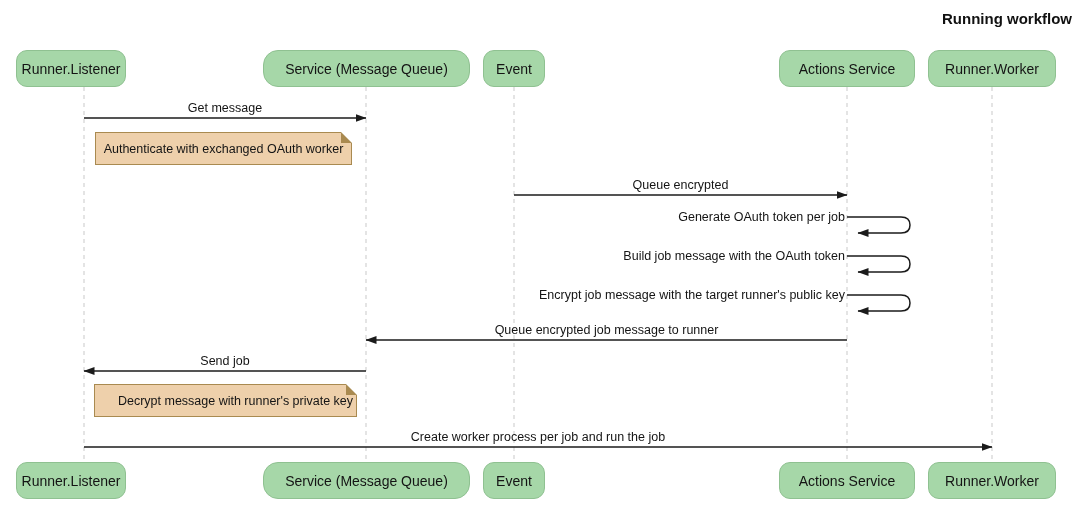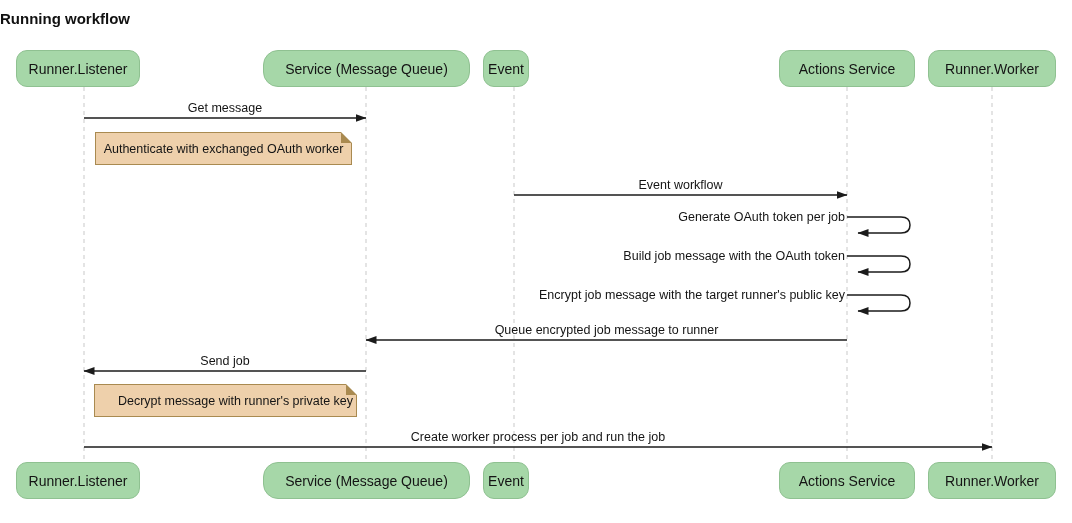--- a/index.html
+++ b/index.html
@@ -1,26 +1,26 @@
 <!DOCTYPE html>
 <html><head>
 <meta charset="utf-8">
 <style>
   html,body{margin:0;padding:0;background:#fff;}
   .stage{position:relative;width:1072px;height:523px;background:#ffffff;
          font-family:"Liberation Sans",sans-serif;overflow:hidden;}
-  .title{position:absolute;left:0;top:10px;width:100%;text-align:left;
+  .title{position:absolute;left:0;top:10px;width:100%;text-align:right;
          font-weight:bold;font-size:15px;color:#111;}
   .pbox{position:absolute;height:37px;background:#a6d7a8;border:1px solid #8fc191;
         border-radius:11px;display:flex;align-items:center;justify-content:center;
         font-size:14px;color:#141414;box-sizing:border-box;white-space:nowrap;}
   .p-top{top:50px;} .p-bot{top:462px;}
-  .p0{left:16px;width:124px;}
+  .p0{left:16px;width:110px;}
   .p1{left:263px;width:207px;border-radius:15px;}
-  .p2{left:483px;width:46px;}
+  .p2{left:483px;width:62px;}
   .p3{left:779px;width:136px;}
   .p4{left:928px;width:128px;}
   .layer{position:absolute;left:0;top:0;}
   .msg{position:absolute;font-size:12.5px;color:#141414;height:14px;line-height:14px;
        white-space:nowrap;}
   .center{text-align:center;} .right{text-align:right;}
   .m0{left:84px;width:282px;top:101px;}
   .m1{left:514px;width:333px;top:178px;}
   .m2{left:480px;width:365px;top:210px;}
   .m3{left:480px;width:365px;top:249px;}
@@ -79,21 +79,21 @@
       <path d="M847 217 H901 Q910 217 910 225 Q910 233 901 233 H858" marker-end="url(#arr)"></path>
       <path d="M847 256 H901 Q910 256 910 264 Q910 272 901 272 H858" marker-end="url(#arr)"></path>
       <path d="M847 295 H901 Q910 295 910 303 Q910 311 901 311 H858" marker-end="url(#arr)"></path>
       <line x1="847" y1="340" x2="366" y2="340" marker-end="url(#arr)"></line>
       <line x1="366" y1="371" x2="84" y2="371" marker-end="url(#arr)"></line>
       <line x1="84" y1="447" x2="992" y2="447" marker-end="url(#arr)"></line>
     </g>
   </svg>
 
   <div class="msg center m0">Get message</div>
-  <div class="msg center m1">Event workflow</div>
+  <div class="msg center m1">Queue encrypted</div>
   <div class="msg right  m2">Generate OAuth token per job</div>
   <div class="msg right  m3">Build job message with the OAuth token</div>
   <div class="msg right  m4">Encrypt job message with the target runner's public key</div>
   <div class="msg center m5">Queue encrypted job message to runner</div>
   <div class="msg center m6">Send job</div>
   <div class="msg center m7">Create worker process per job and run the job</div>
 
   <div class="note n0">
       <span>Authenticate with exchanged OAuth worker</span>
     </div>

